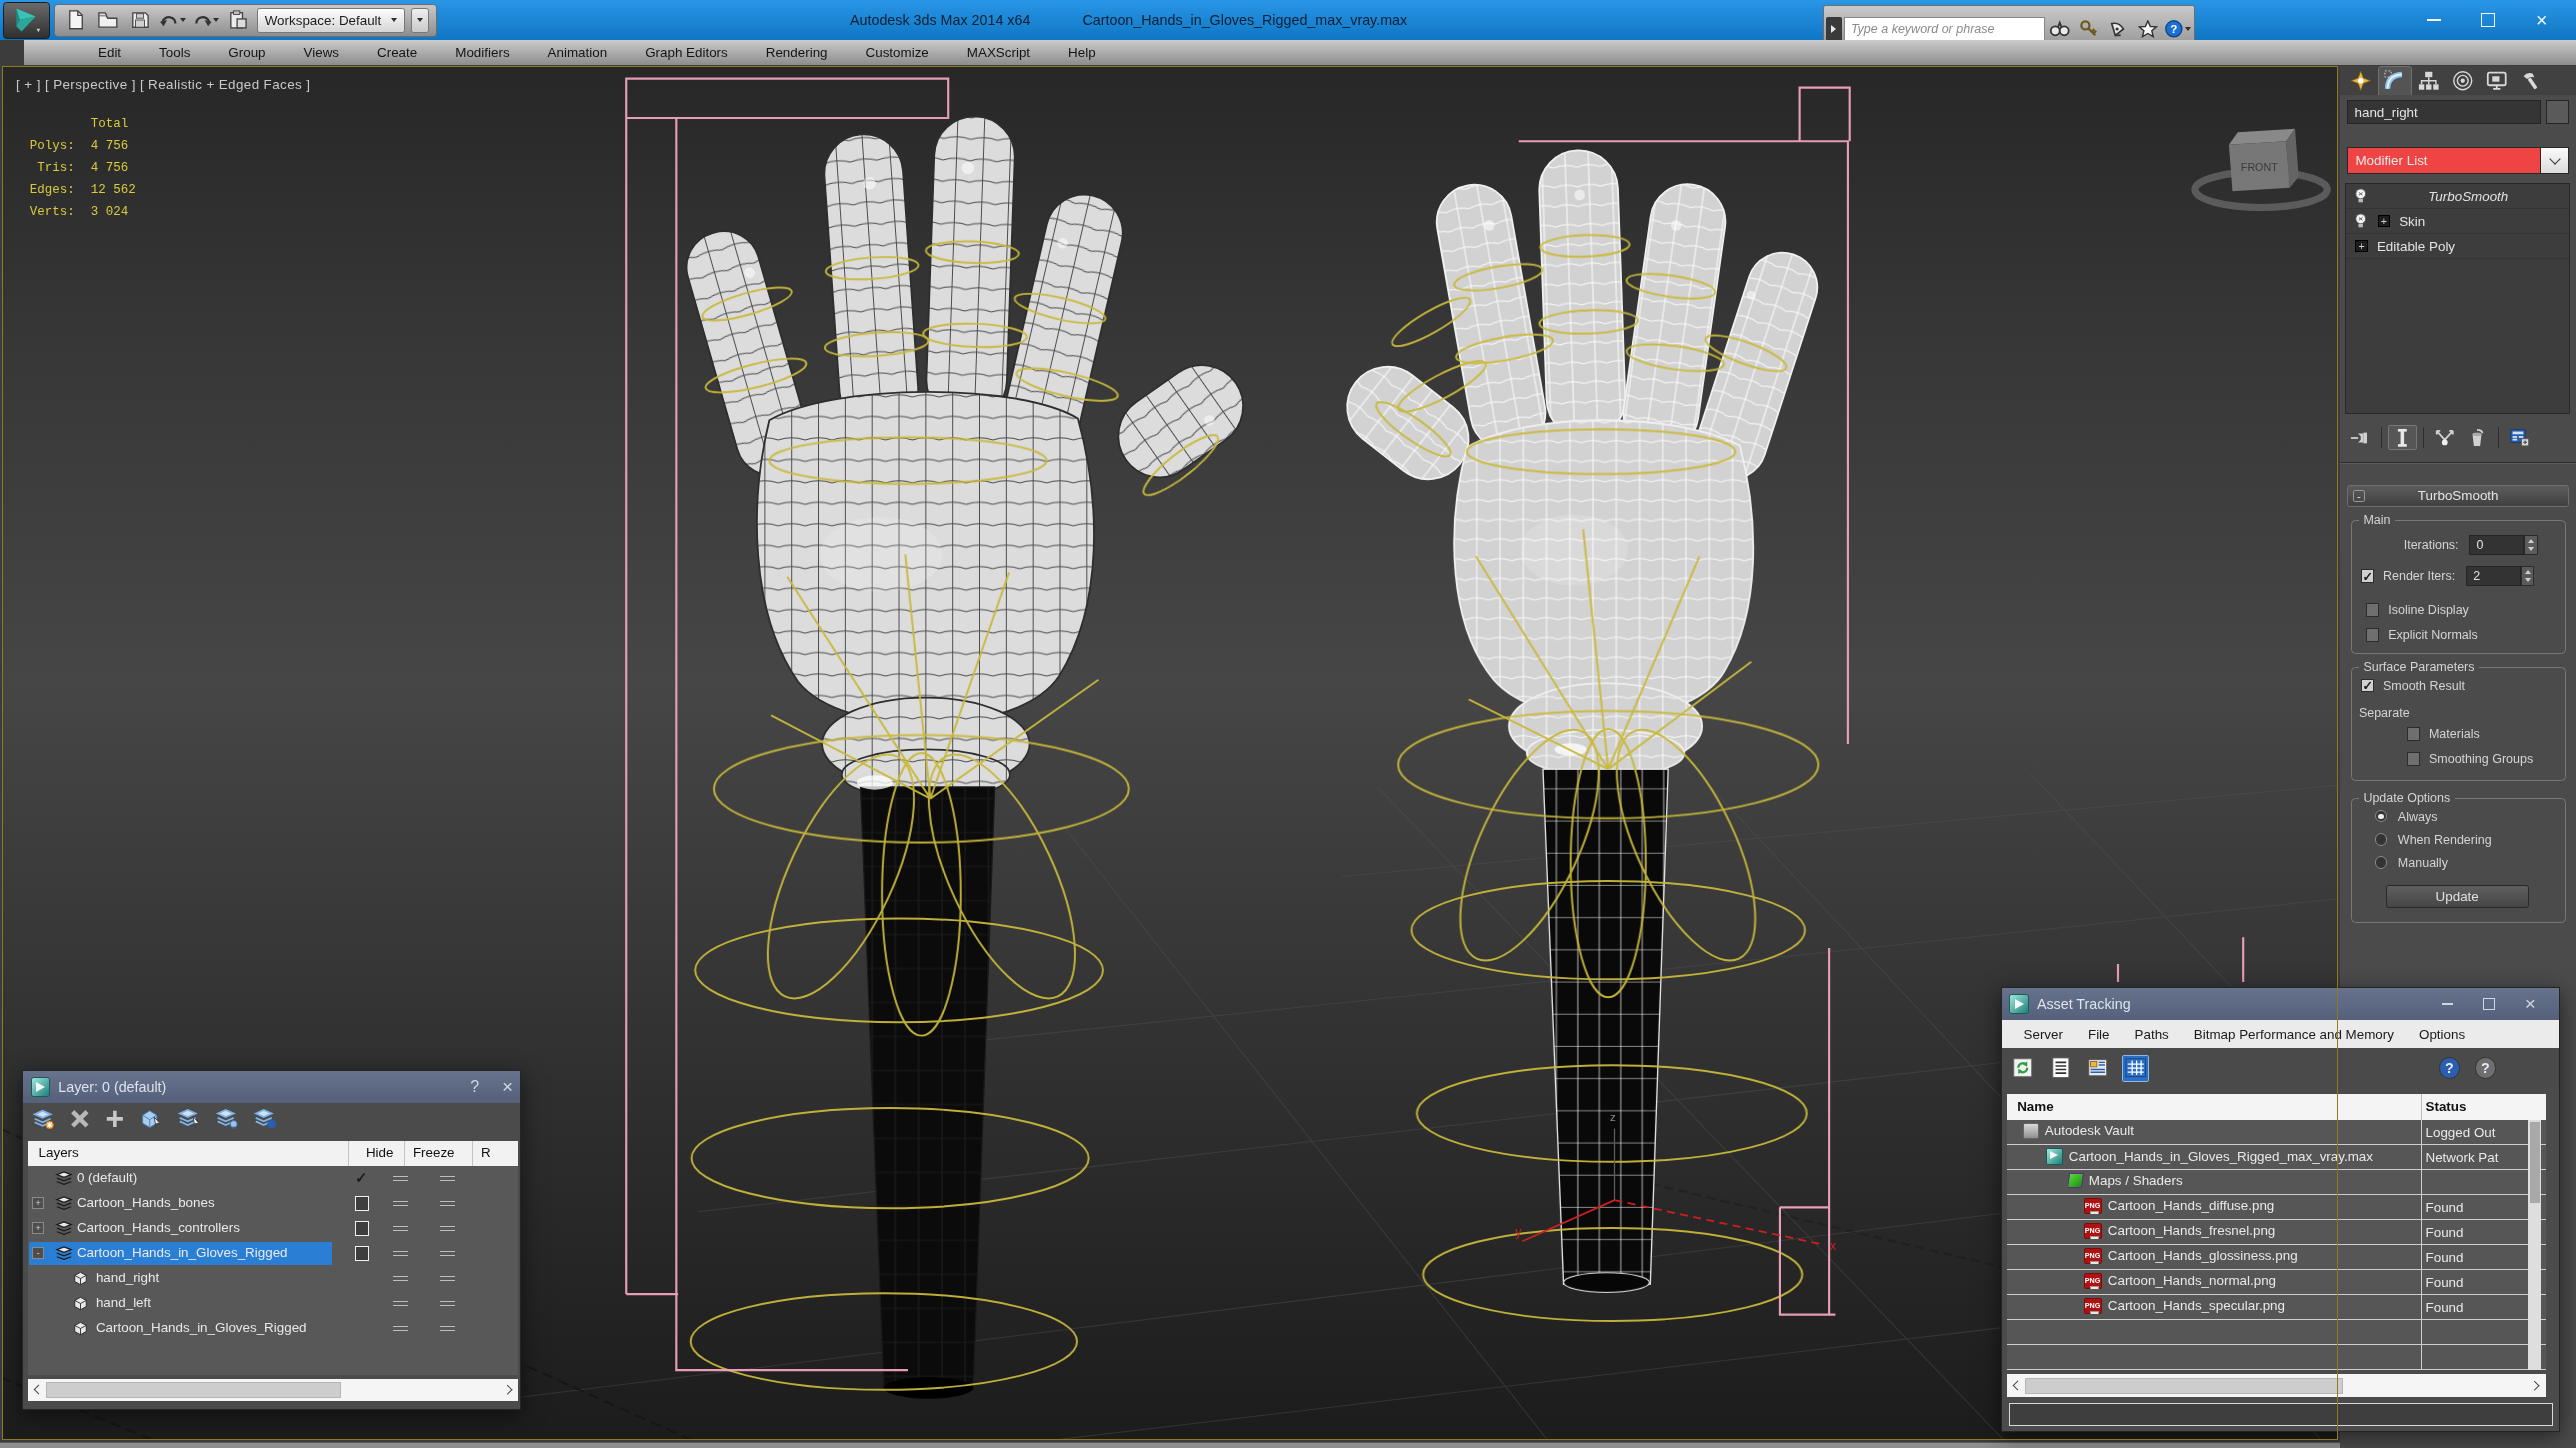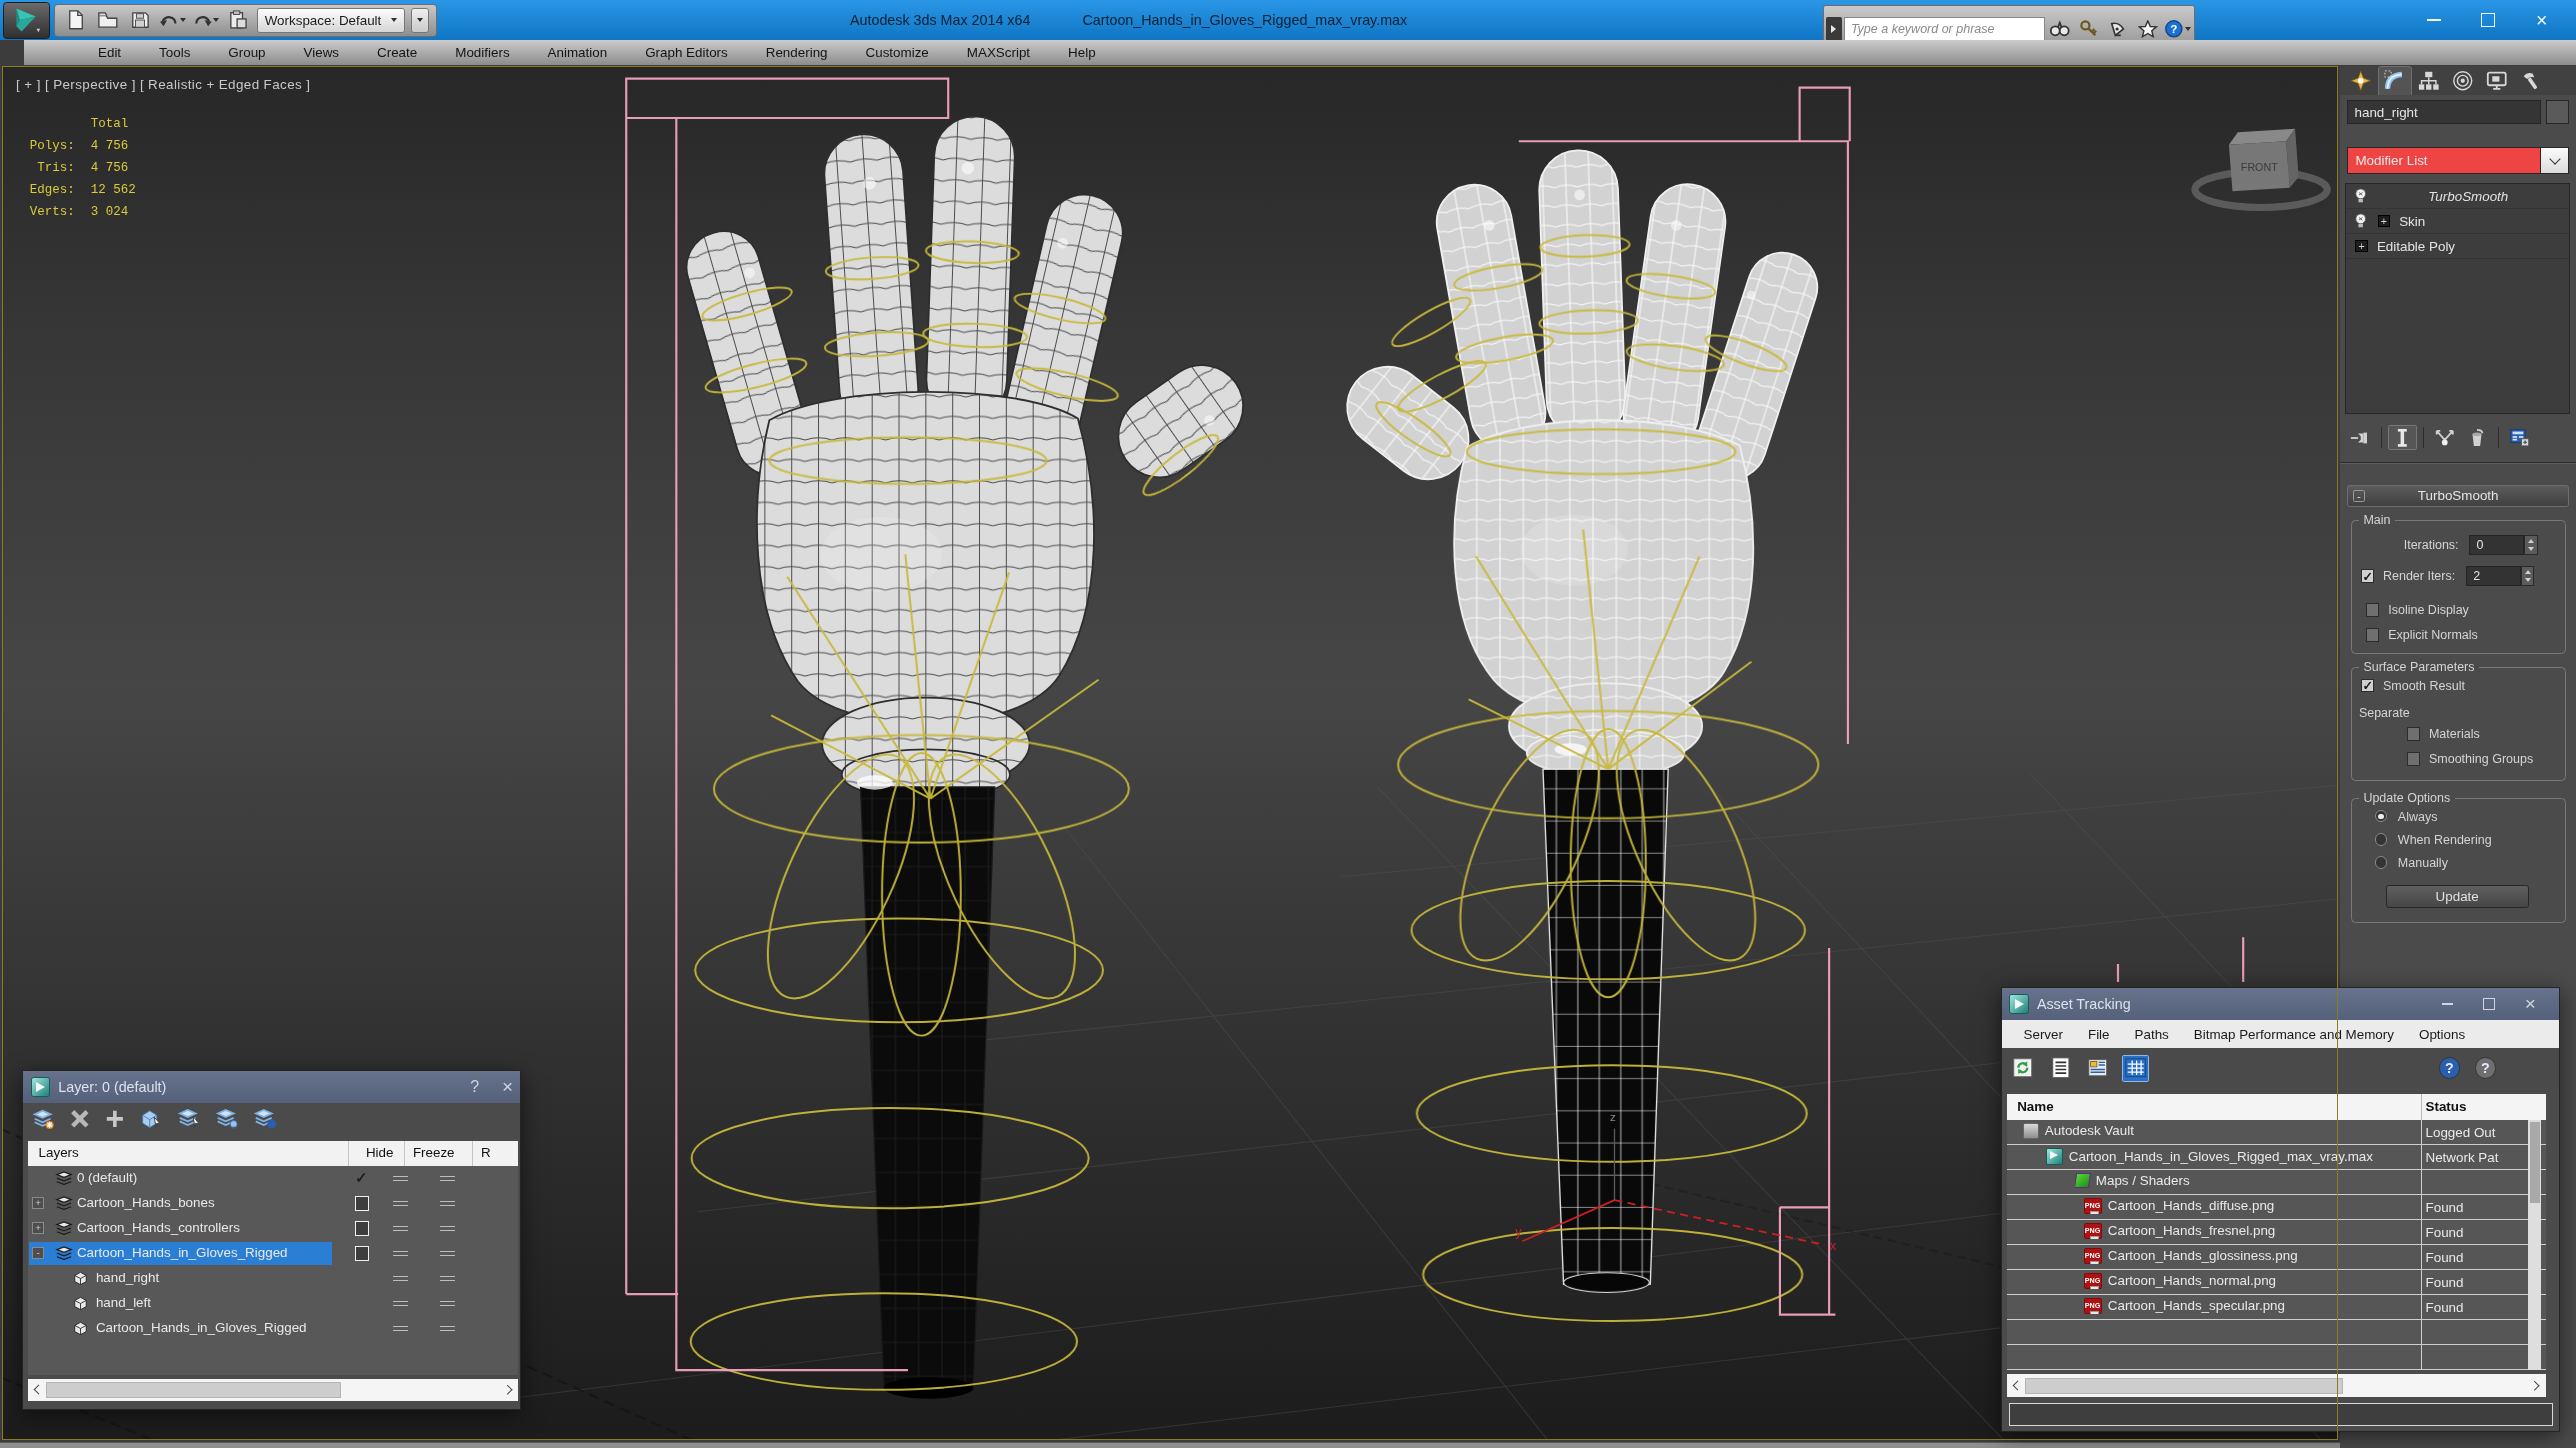--- a/index.html
+++ b/index.html
@@ -151,21 +151,21 @@
   .qmark{width:21.5px;height:21.5px;border-radius:50%;background:#6f6f6f;border:0.9px solid #333;color:#e8e8ff;
     font-size:14.3px;font-weight:bold;display:flex;align-items:center;justify-content:center;}
   .qmark.blue{background:#2a5fb0;}
   #aw-header{position:absolute;left:4.5px;top:106px;width:539px;height:27px;background:#f4f4f4;color:#111;font-size:13.4px;}
   #aw-header .hn{position:absolute;left:10.7px;top:4.5px;font-weight:bold;}
   #aw-header .hs{position:absolute;left:419px;top:4.5px;font-weight:bold;}
   #aw-header .vline{position:absolute;left:414px;top:0;width:0.9px;height:27px;background:#bbb;}
   #aw-table{position:absolute;left:4.5px;top:132px;width:539px;height:250px;background:#565656;overflow:hidden;}
   .arow{position:relative;height:25px;border-bottom:0.9px solid #cfcfcf;}
   .acell-name{position:absolute;top:2.7px;display:flex;align-items:center;gap:6.3px;font-size:13.4px;color:#e9e9e9;white-space:nowrap;max-width:407px;overflow:hidden;}
-  .ind1{left:16px;} .ind2{left:39px;} .ind3{left:68px;} .ind4{left:77px;}
+  .ind1{left:16px;} .ind2{left:39px;} .ind3{left:61px;} .ind4{left:77px;}
   .acell-status{position:absolute;left:419px;top:5.4px;font-size:13.4px;color:#e9e9e9;white-space:nowrap;width:120px;overflow:hidden;}
   .a-vline{position:absolute;left:414px;top:0;width:0.9px;height:100%;background:#cfcfcf;}
   .ticon{display:inline-block;}
   .i-vault{width:16px;height:16px;background:linear-gradient(#d9d9d9,#8f8f8f);border:0.9px solid #666;border-radius:1.8px;}
   .i-max{width:17px;height:17px;border-radius:1.8px;background:linear-gradient(135deg,#9fe8df,#1e7f77);position:relative;border:0.9px solid #155e58;}
   .i-max::after{content:"";position:absolute;left:3.6px;top:2.7px;width:0;height:0;border-top:4.5px solid transparent;border-bottom:4.5px solid transparent;border-left:8px solid #f2f8f7;}
   .i-maps{width:15px;height:15px;background:linear-gradient(135deg,#59d93a,#1d8f12);border:0.9px solid #5c2a8a;transform:skewX(-8deg);}
   .i-png{width:18px;height:16px;background:#b01212;border:0.9px solid #7a0c0c;border-radius:1.8px;display:flex;align-items:center;justify-content:center;position:relative;}
   .i-png i{font-style:normal;font-size:7.2px;font-weight:bold;color:#fff;letter-spacing:0;}
   .i-png::after{content:"";position:absolute;left:5.4px;bottom:-4.5px;width:7.2px;height:4.5px;background:#e8e8e8;border:0.9px solid #999;}

